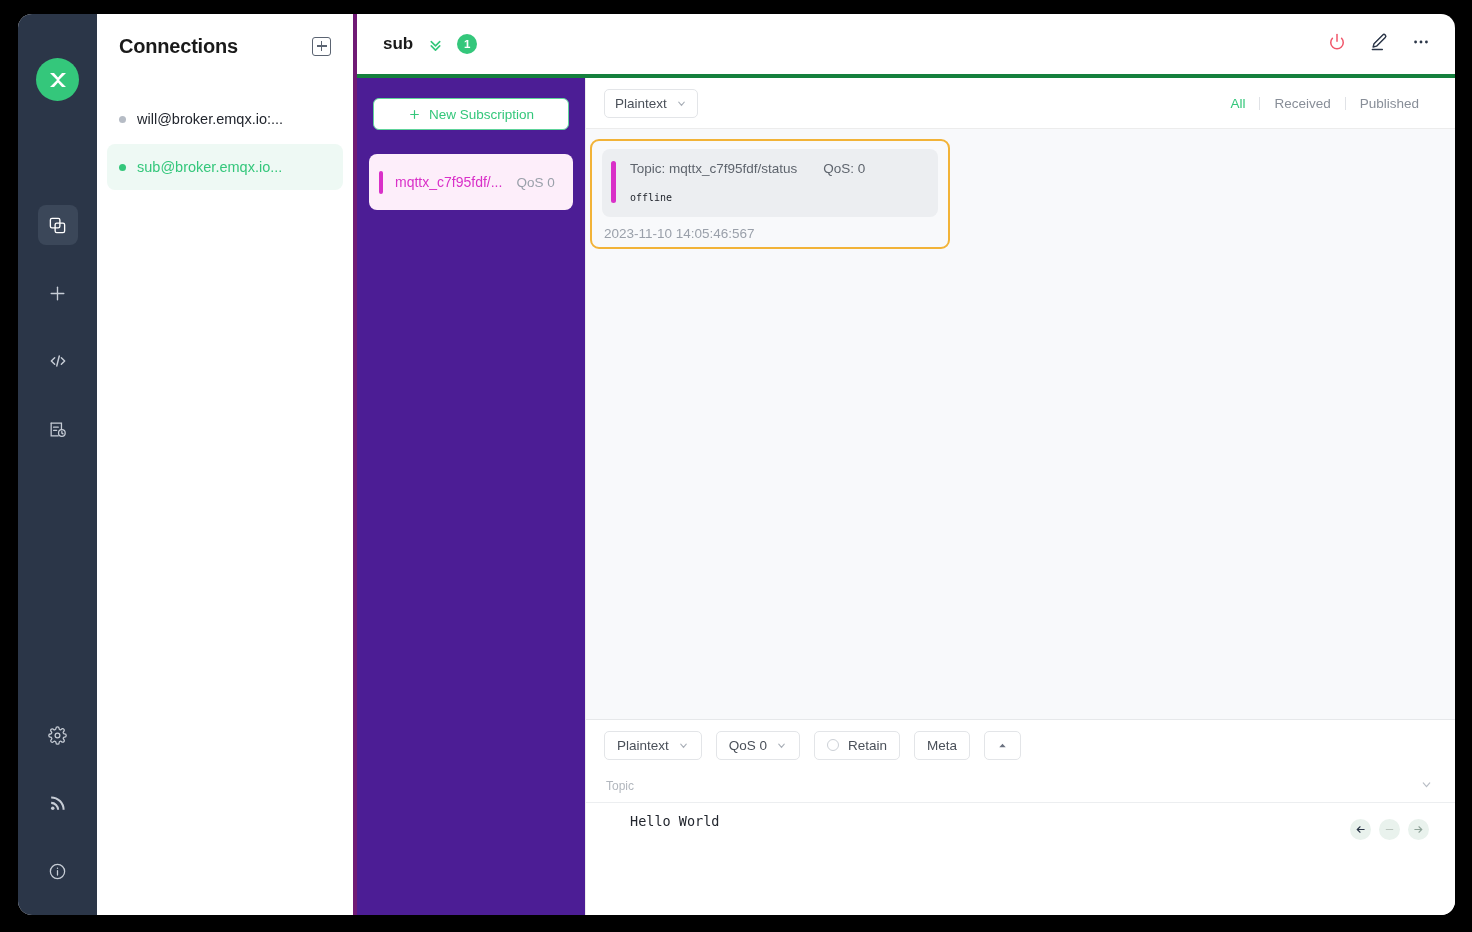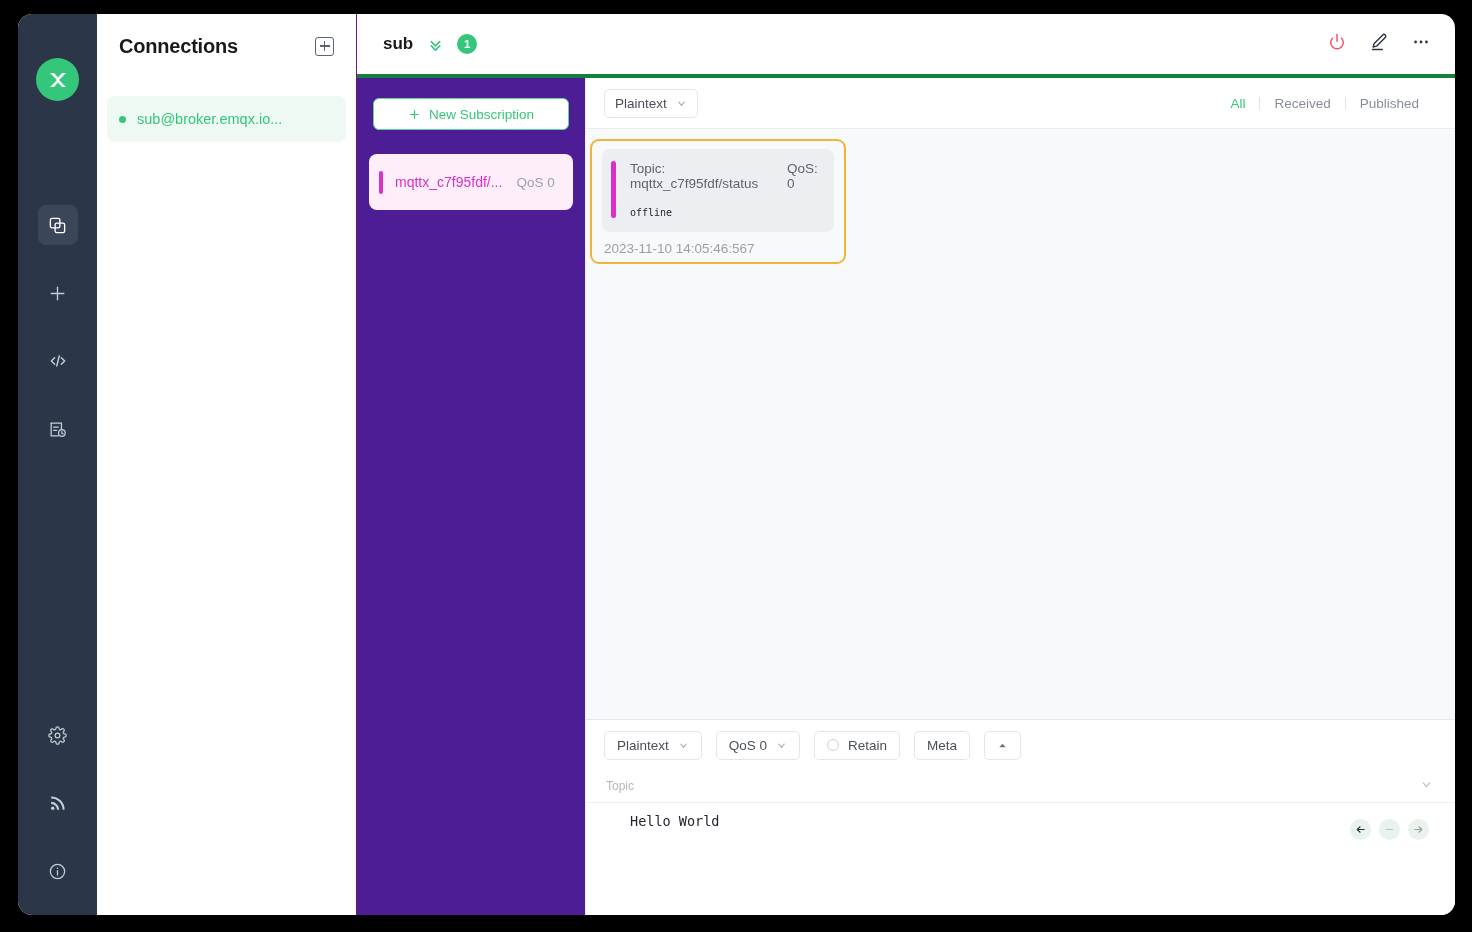--- a/index.html
+++ b/index.html
@@ -47,21 +47,21 @@
   }
   .rail-btn.active { background: #3b4759; }
   .rail-spacer { flex: 1; }
   .rail-bottom { margin-bottom: 24px; }
 
   
   .connections {
     width: 260px;
     flex: 0 0 260px;
     background: #ffffff;
-    border-right: 1px solid #701a75;
+    border-right: 4px solid #701a75;
     display: flex;
     flex-direction: column;
   }
   .conn-head {
     height: 64px;
     display: flex; align-items: center;
     padding: 0 22px 0 22px;
     justify-content: space-between;
   }
   .conn-title {
@@ -180,21 +180,21 @@
   .msgarea {
     flex: 1;
     background: #f8f9fb;
     border-top: 1px solid #ececec;
     padding: 10px 0 0 0;
     min-height: 0;
     overflow: hidden;
   }
   .msg-highlight {
     margin-left: 4px;
-    width: 256px;
+    width: 360px;
     border: 2px solid #f2b338;
     border-radius: 9px;
     padding: 8px 10px 6px 10px;
     background: transparent;
   }
   .bubble {
     background: #eceef1;
     border-radius: 8px;
     display: flex;
     padding: 12px 14px 14px 0;
@@ -338,20 +338,24 @@
   </div>
 
   <div class="connections">
     <div class="conn-head">
       <div class="conn-title">Connections</div>
       <div>
           <div class="plus-box"></div>
         </div>
     </div>
     <div class="conn-list">
+      <div class="conn-item">
+        <span class="dot"></span>
+        <span>will@broker.emqx.io:...</span>
+      </div>
       <div class="conn-item active">
         <span class="dot"></span>
         <span>sub@broker.emqx.io...</span>
       </div>
     </div>
   </div>
 
   <div class="main">
 
     <div class="topbar">

